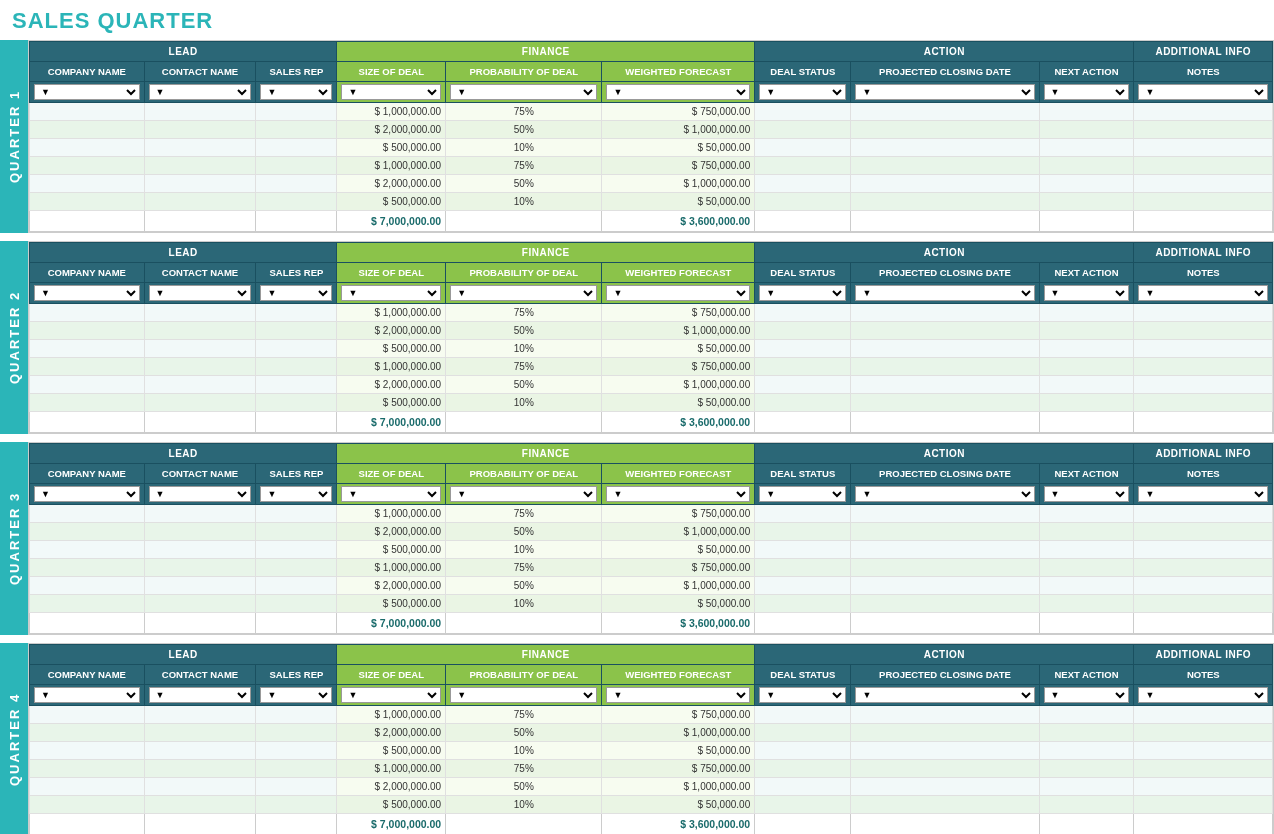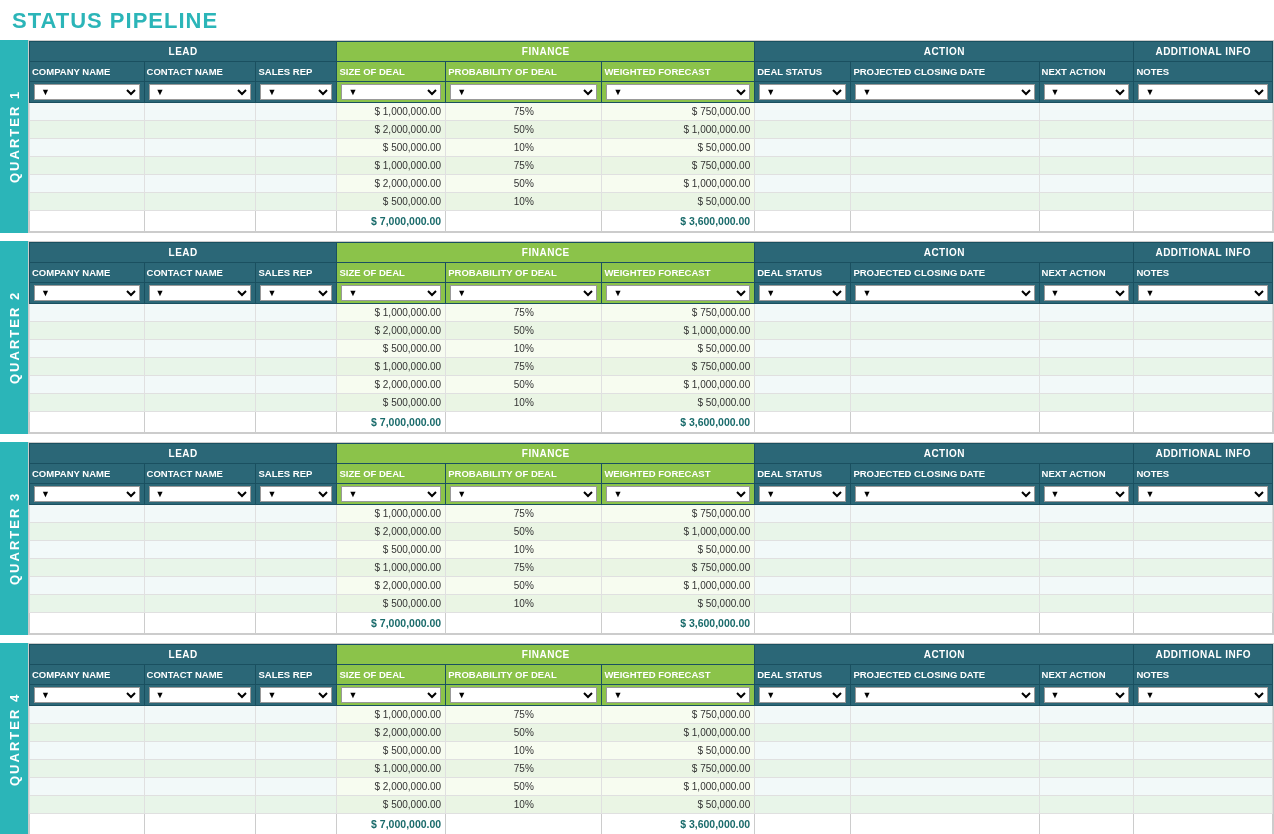--- a/index.html
+++ b/index.html
@@ -60,21 +60,21 @@
       letter-spacing: 0.5px;
       border: 1px solid #1a5060;
     }
 
     
     .col-header-row th {
       background: #2b6777;
       color: white;
       font-weight: bold;
       font-size: 9.5px;
-      text-align: left;
+      text-align: center;
       padding: 4px 2px;
       border: 1px solid #1a5060;
       vertical-align: middle;
     }
 
     .col-header-row th.green-header {
       background: #8bc34a;
       color: white;
     }
 
@@ -130,21 +130,21 @@
     }
 
     .totals-row td.empty {
       background: #fff;
     }
   </style>
 </head>
 <body>
 
 <div class="page">
-  <div class="page-title">STATUS PIPELINE</div>
+  <div class="page-title">SALES QUARTER</div>
 
   <div id="quarters-container">
       <div class="quarter-block">
         <div class="quarter-wrapper">
           <div class="quarter-label">QUARTER 1</div>
           <div class="table-container">
             <table>
               <thead>
                 <tr class="section-header-row">
                   <th colspan="3">LEAD</th>

